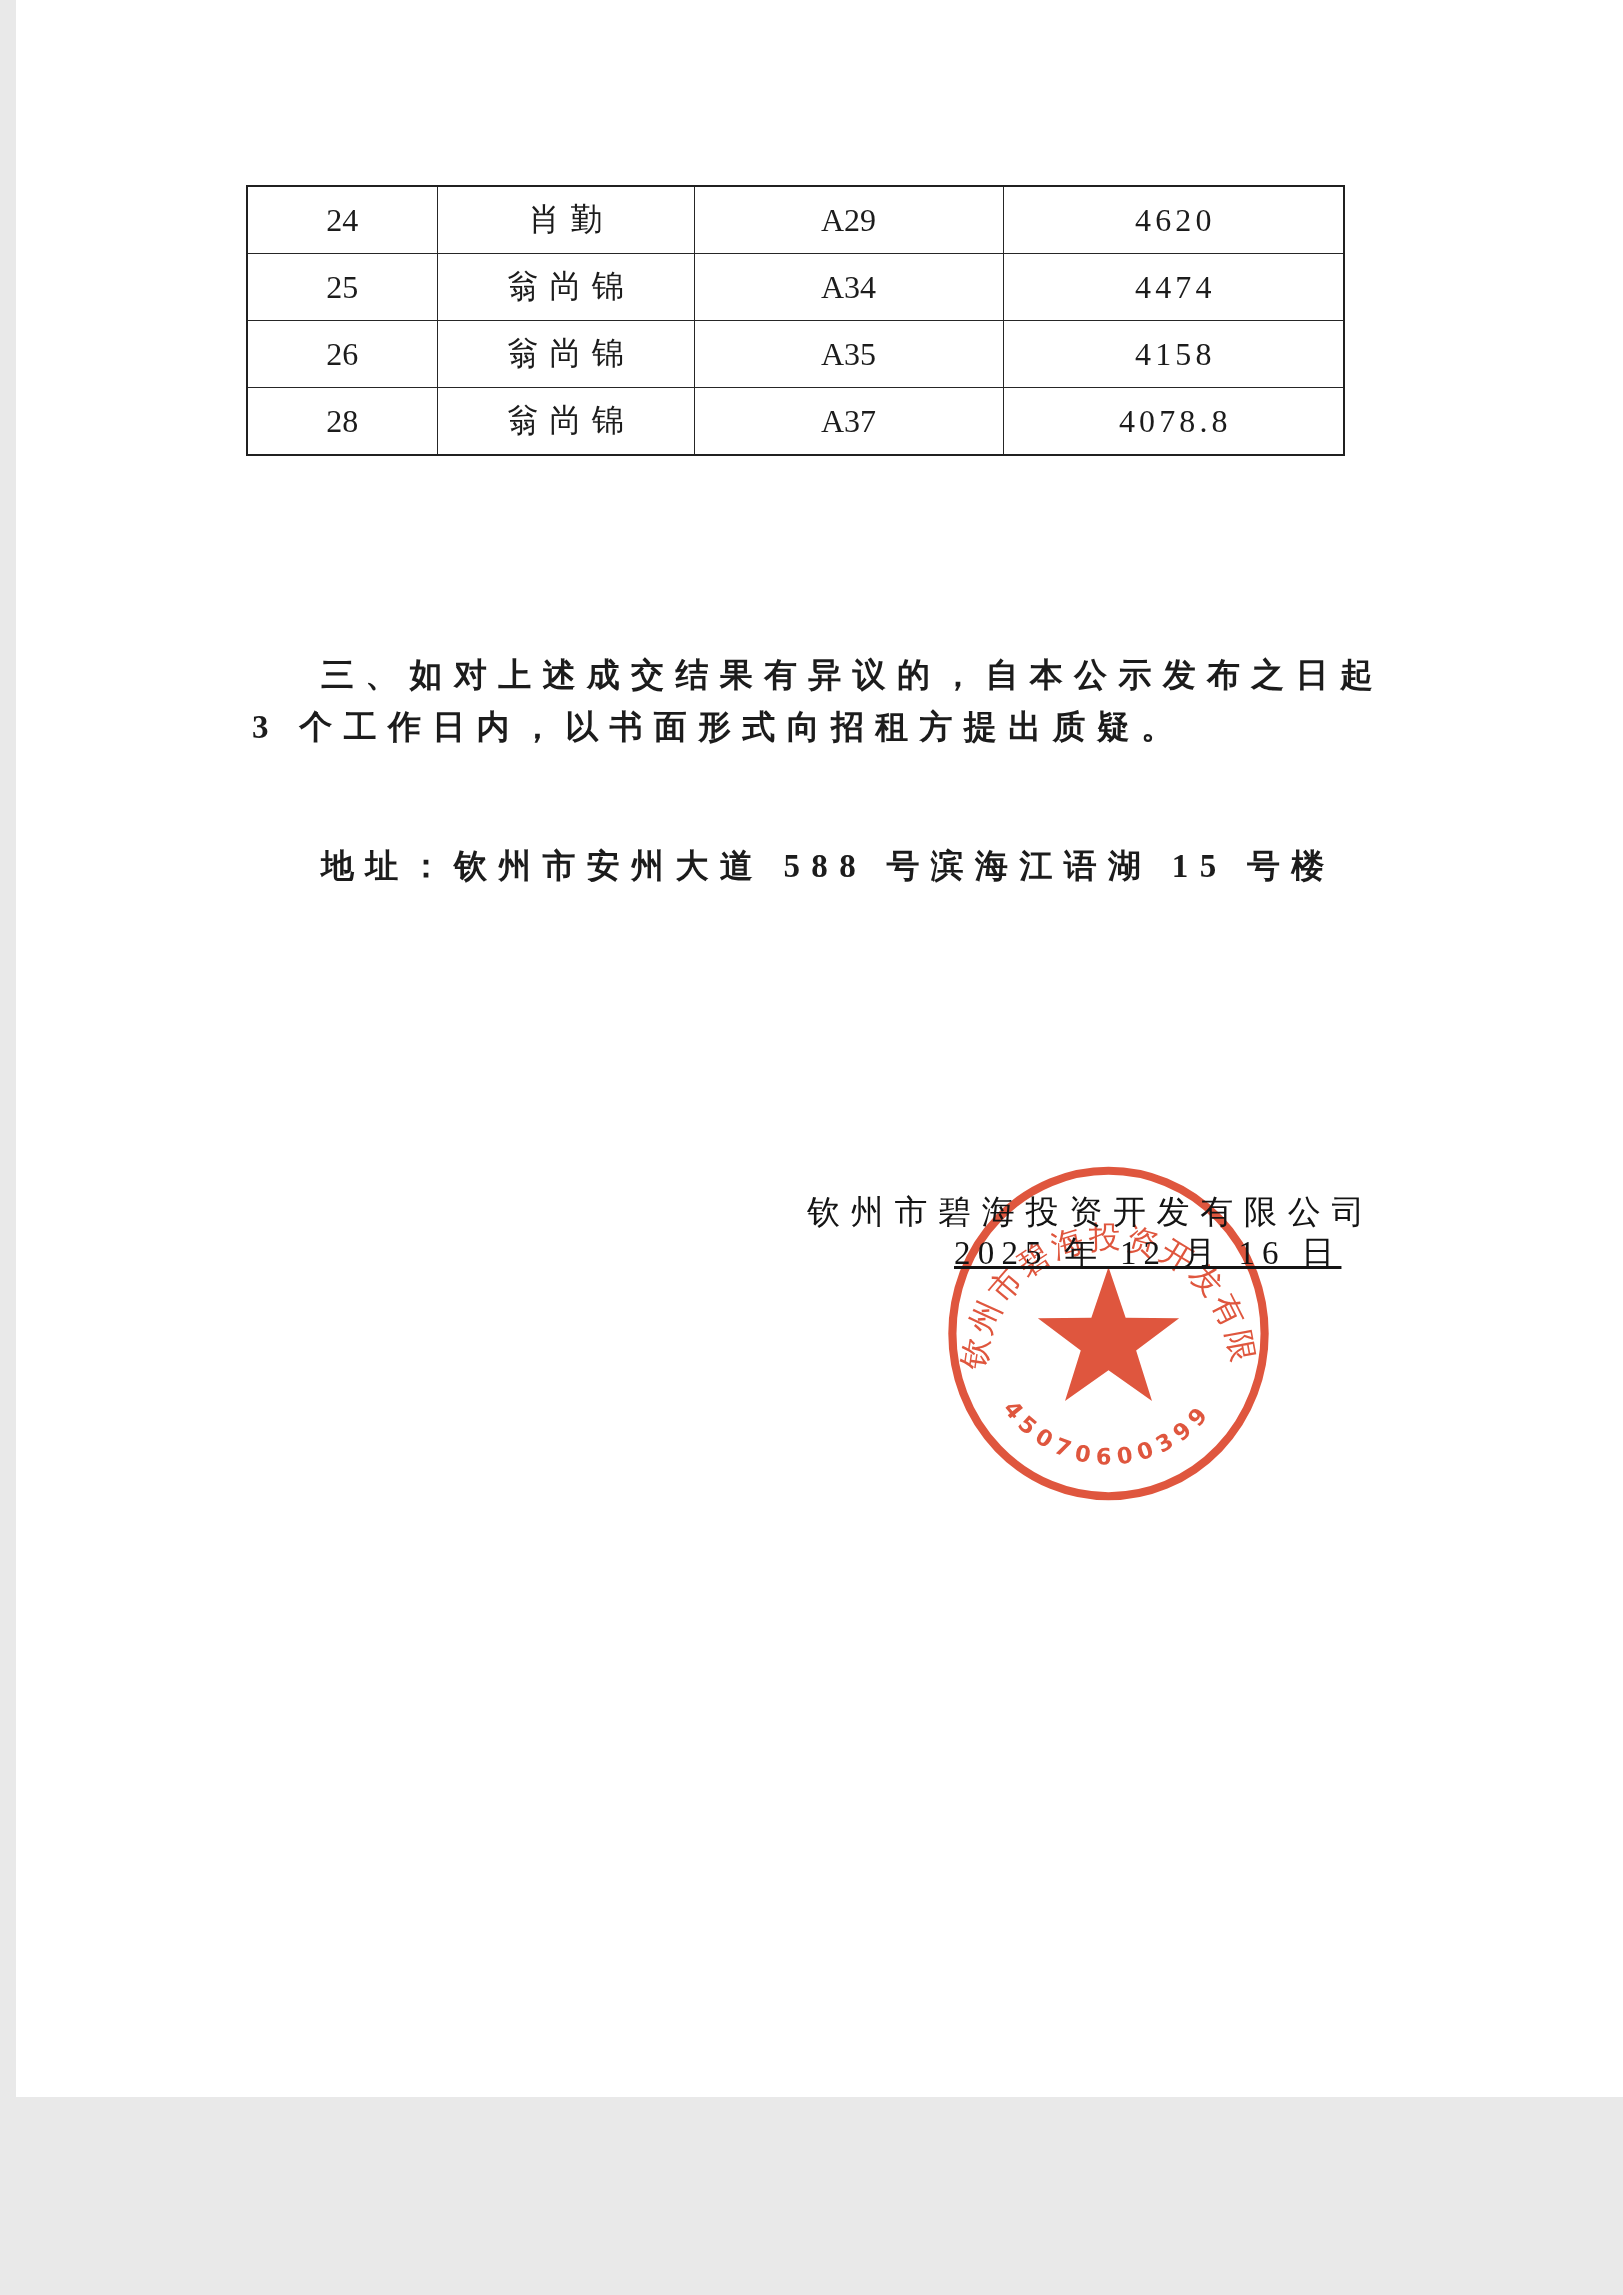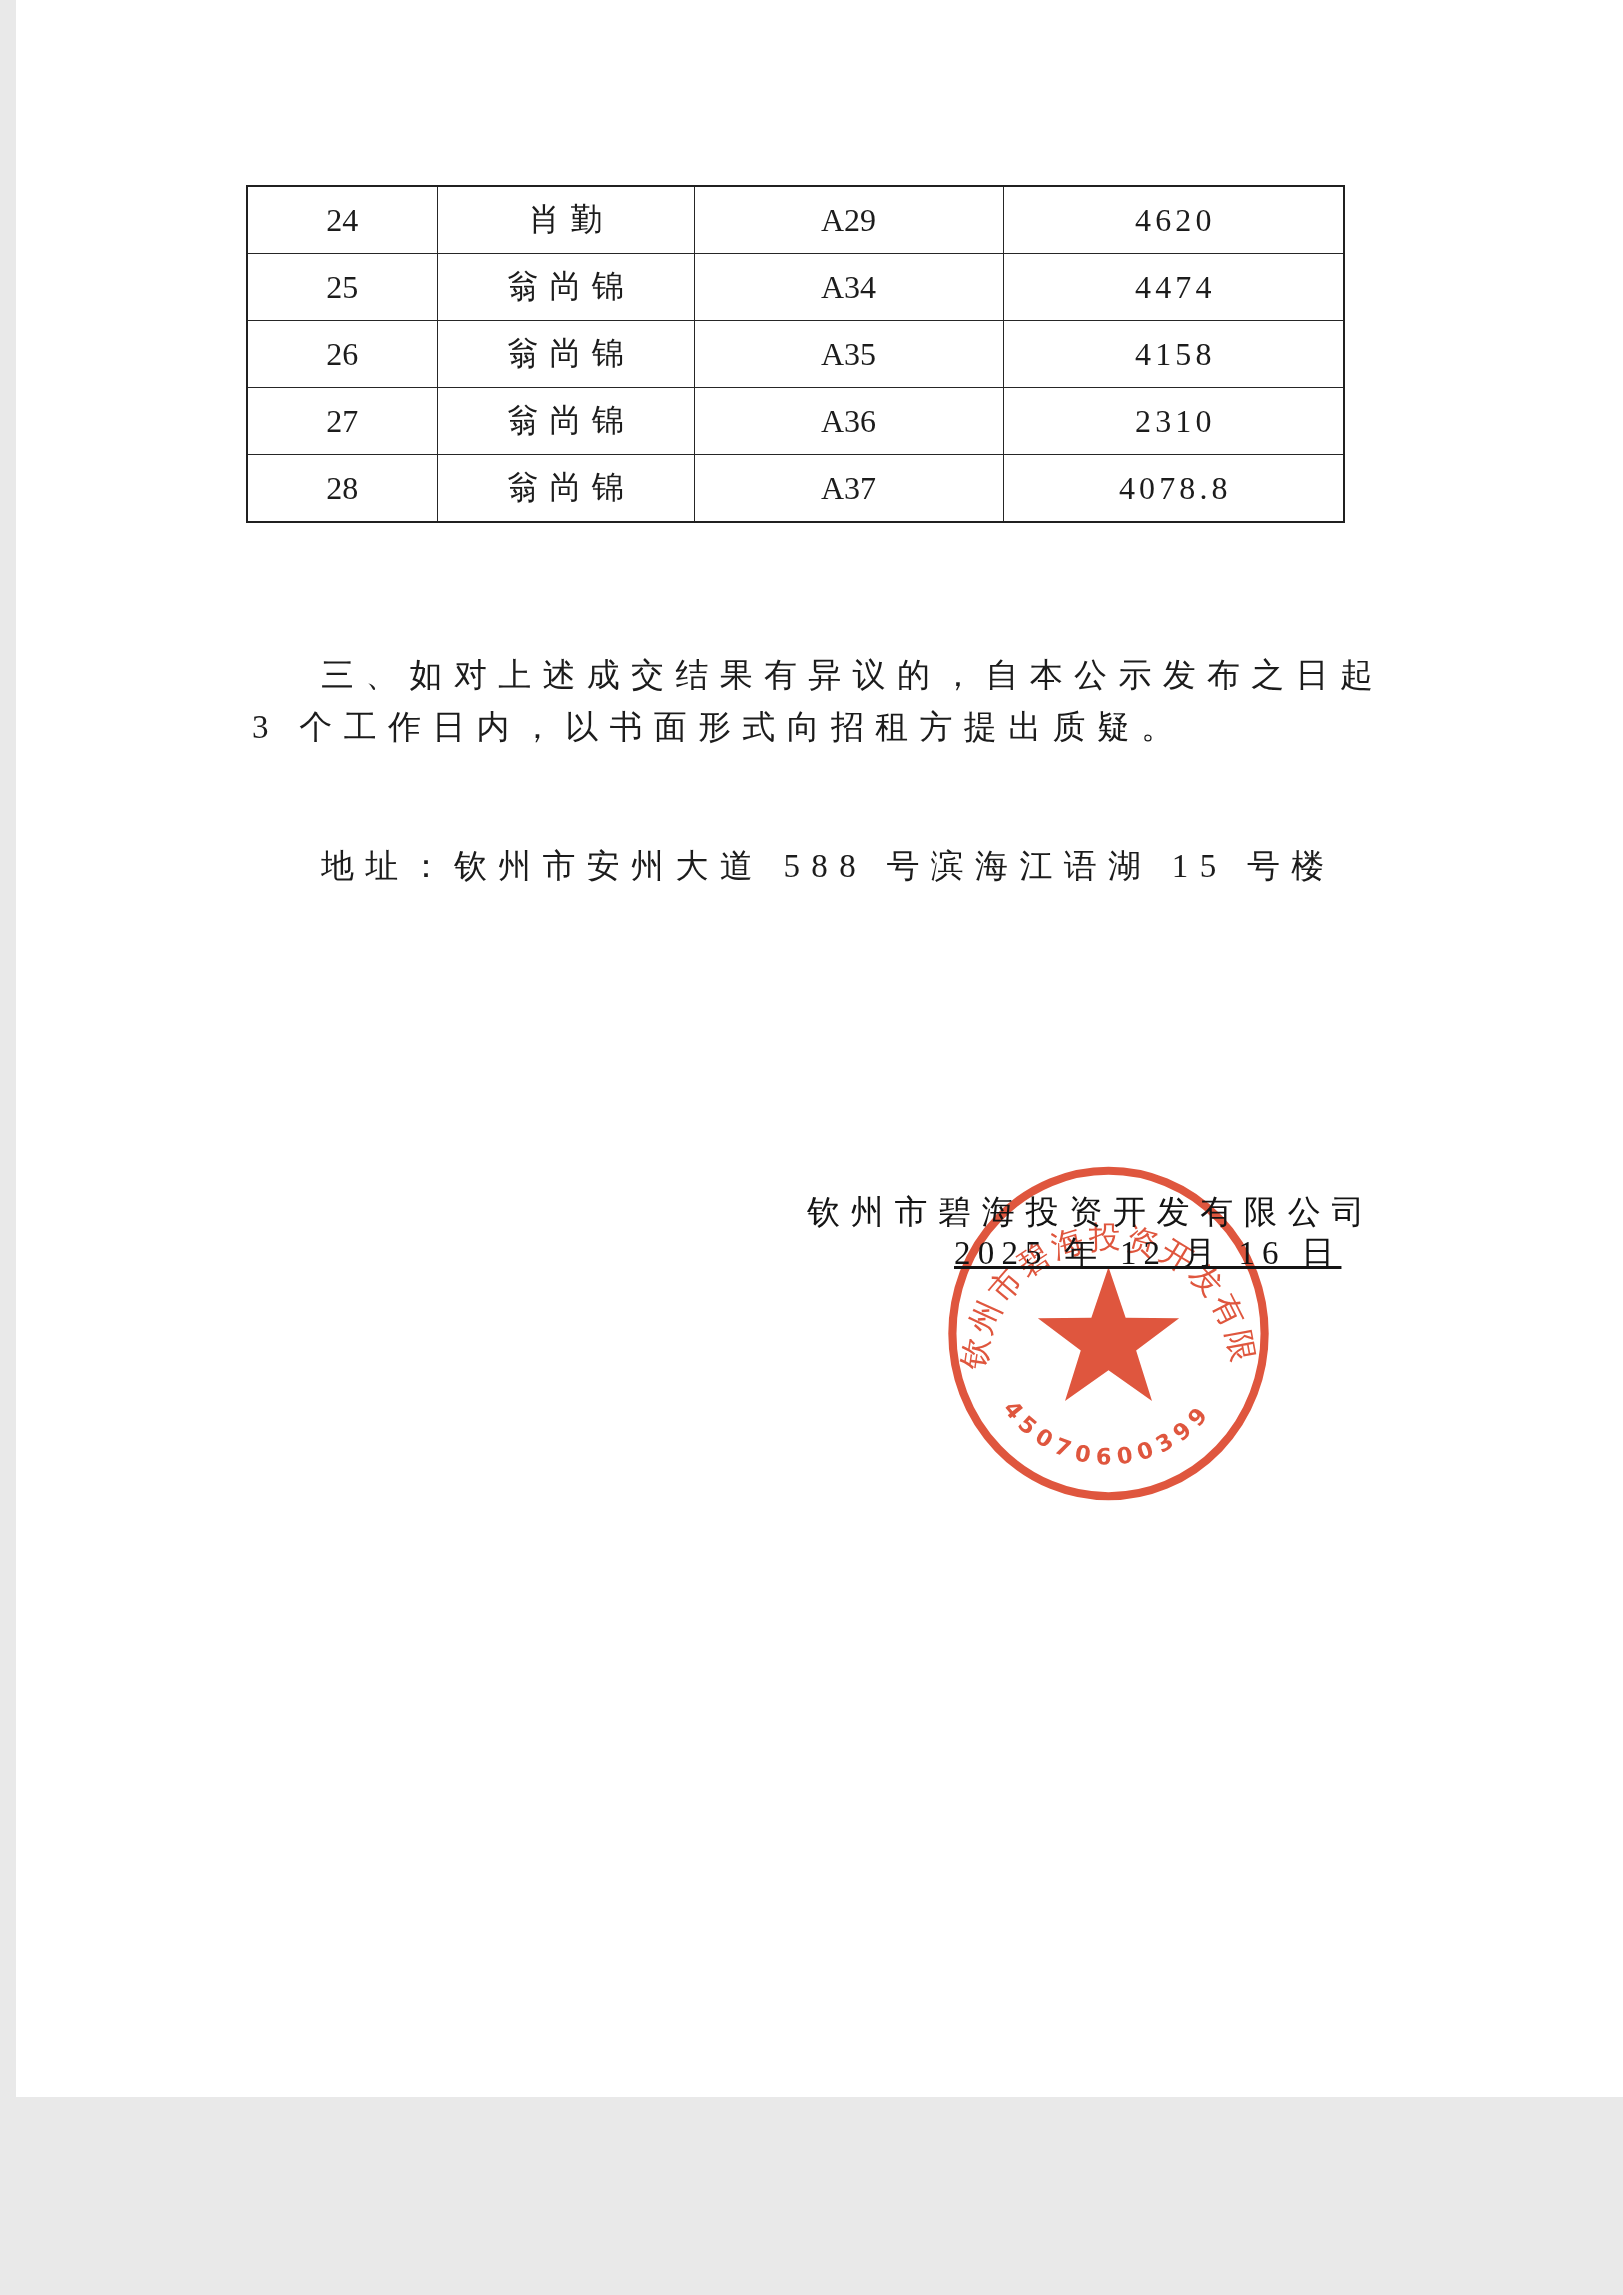--- a/index.html
+++ b/index.html
@@ -36,20 +36,21 @@
   table.result-table{border:2px solid #202020;}
   td.cell-name{letter-spacing:10.2px;text-indent:10.2px;}
   td.cell-num{letter-spacing:4.1px;text-indent:4.1px;}
   
   .textline{
     position:absolute;
     font-size:33px;
     letter-spacing:11.3px;
     white-space:nowrap;
     color:#1c1c1c;
+    font-weight:bold;
   }
   
   .sig-line{
     position:absolute;
     font-size:33px;
     white-space:nowrap;
     color:#141414;
     z-index:3;
   }
   
@@ -96,26 +97,20 @@
           <td>A34</td>
           <td class="cell-num">4474</td>
         </tr>
         <tr>
           <td>26</td>
           <td class="cell-name">翁尚锦</td>
           <td>A35</td>
           <td class="cell-num">4158</td>
         </tr>
         <tr>
-          <td>27</td>
-          <td class="cell-name">翁尚锦</td>
-          <td>A36</td>
-          <td class="cell-num">2310</td>
-        </tr>
-        <tr>
           <td>28</td>
           <td class="cell-name">翁尚锦</td>
           <td>A37</td>
           <td class="cell-num">4078.8</td>
         </tr>
       </tbody>
     </table>
   </div>
 
   <div class="textline" style="left:305px; top:653px;">三、如对上述成交结果有异议的，自本公示发布之日起</div>

